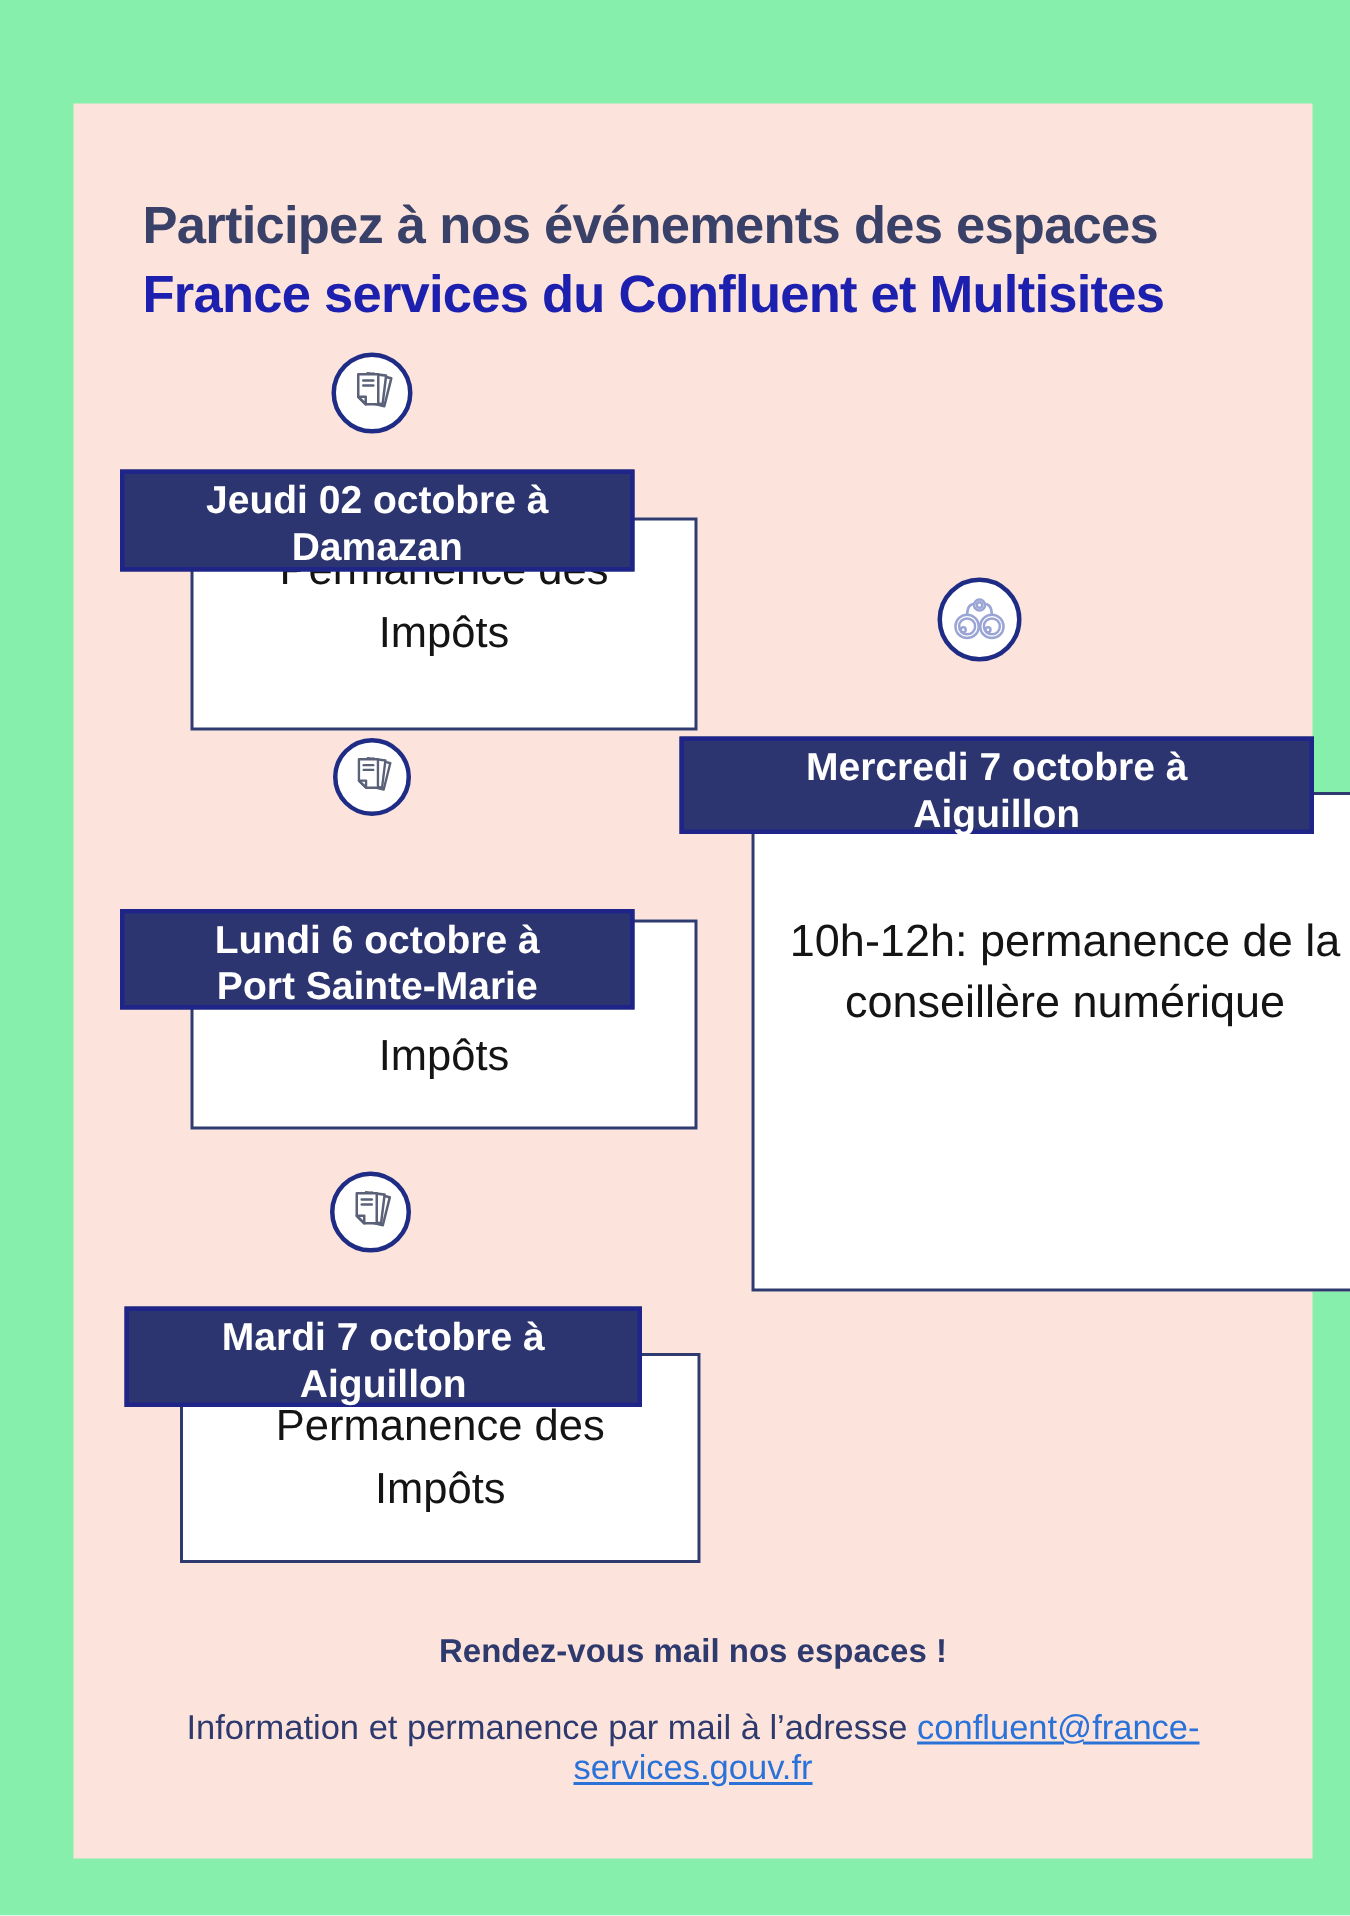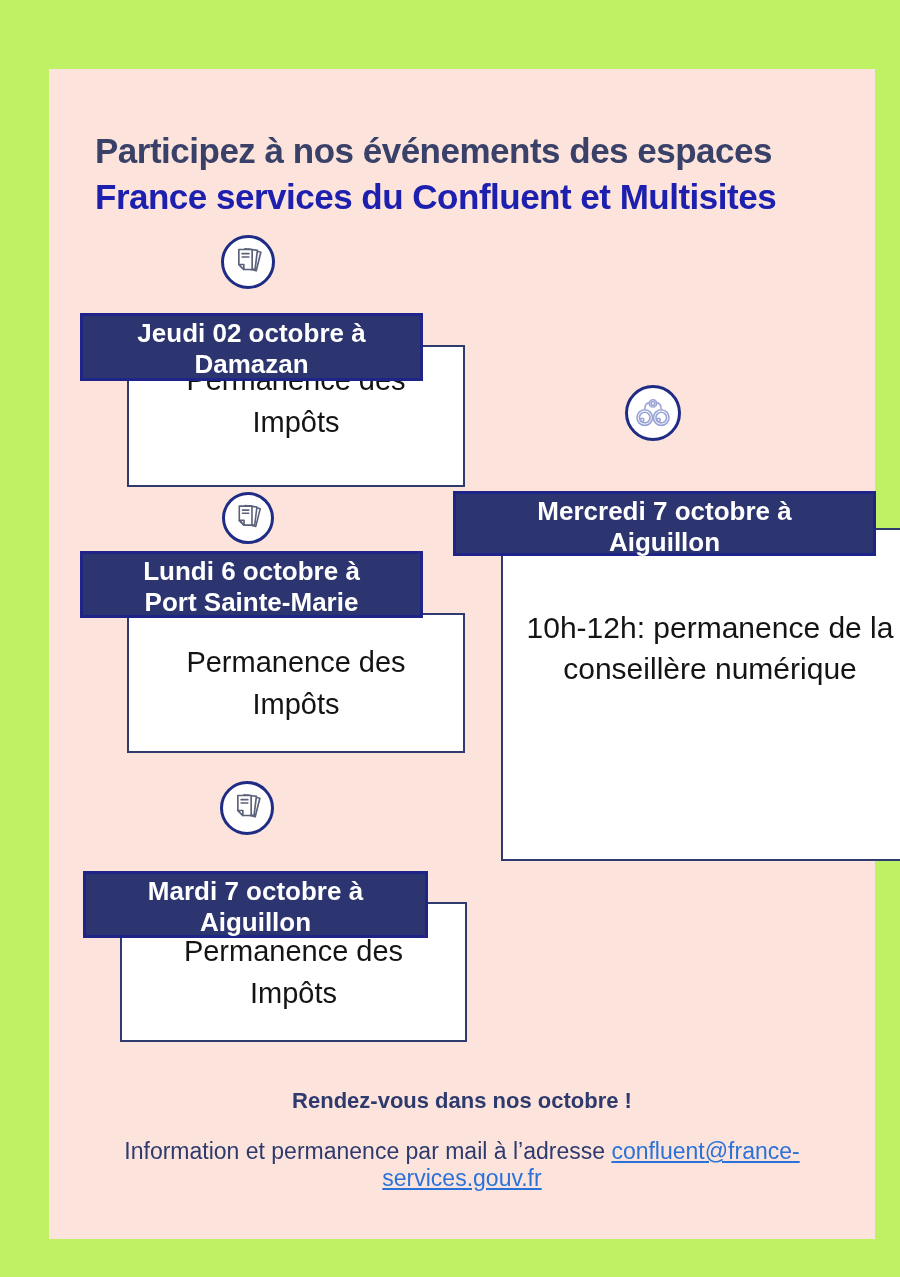--- a/index.html
+++ b/index.html
@@ -1,18 +1,18 @@
 <!DOCTYPE html>
 <html><head>
 <meta charset="utf-8">
 <style>
   * { margin:0; padding:0; box-sizing:border-box; }
   html,body { background:#fff; }
   .page {
-    position:relative; width:900px; height:1277px; background:#bef264;
+    position:relative; width:900px; height:1277px; background:#86efac;
     font-family:"Liberation Sans", sans-serif; overflow:hidden;
   }
   .panel {
     position:absolute; left:49px; top:69px; width:826px; height:1170px;
     background:#FCE4DC;
   }
   .title { position:absolute; left:95px; top:128px; width:790px; font-weight:bold; font-size:35px; line-height:46px; letter-spacing:-0.5px; }
   .title-line1 { color:#3A4168; }
   .title-line2 { color:#1D20AE; }
 
@@ -32,21 +32,21 @@
   .card-body {
     position:absolute; background:#FFFFFF; border:2px solid #2F3B6E;
     color:#141414; text-align:center; white-space:pre-line; z-index:1;margin-left:45px;
   }
 
   .c1-icon { left:221px; top:235px; width:54px; height:54px; }
   .c1-header { left:80px;  top:277px; width:343px; height:68px; }
   .c1-body { left:82px;  top:345px; width:338px; height:142px; font-size:29px; line-height:42px; padding-top:12px; }
 
   .c2-icon { left:222px; top:492px; width:52px; height:52px; }
-  .c2-header { left:80px;  top:515px; width:343px; height:67px; }
+  .c2-header { left:80px;  top:570px; width:343px; height:67px; }
   .c2-body { left:82px;  top:613px; width:338px; height:140px; font-size:29px; line-height:42px; padding-top:26px; }
 
   .c3-icon { left:220px; top:781px; width:54px; height:54px; }
   .c3-header { left:83px;  top:835px; width:345px; height:67px; }
   .c3-body { left:75px;  top:902px; width:347px; height:140px; font-size:29px; line-height:42px; padding-top:26px; }
 
   .c4-icon { left:625px; top:385px; width:56px; height:56px; }
   .c4-header { left:453px; top:455px; width:423px; height:65px; }
   .c4-body { left:456px; top:528px; width:418px; height:333px; font-size:30px; line-height:41px; padding-top:36px; }
   .c4-p2 { margin-top:40px; }
@@ -143,18 +143,18 @@
       <circle cx="30.2" cy="31.5" r="1.8"></circle>
     </svg>
   </div>
   <div class="card-header c4-header">Mercredi 7 octobre à
 Aiguillon</div>
   <div class="card-body c4-body">
     <div class="c4-p1">10h-12h: permanence de la
 conseillère numérique</div>
   </div>
 
-  <div class="footer-heading">Rendez-vous dans nos octobre !</div>
+  <div class="footer-heading">Rendez-vous mail nos espaces !</div>
   <div class="footer-info">
     <span>Information et permanence par mail à l’adresse </span><a href="#">confluent@france-</a><br>
     <a href="#">services.gouv.fr</a><br>
   </div>
 </div>
 
 </body></html>

